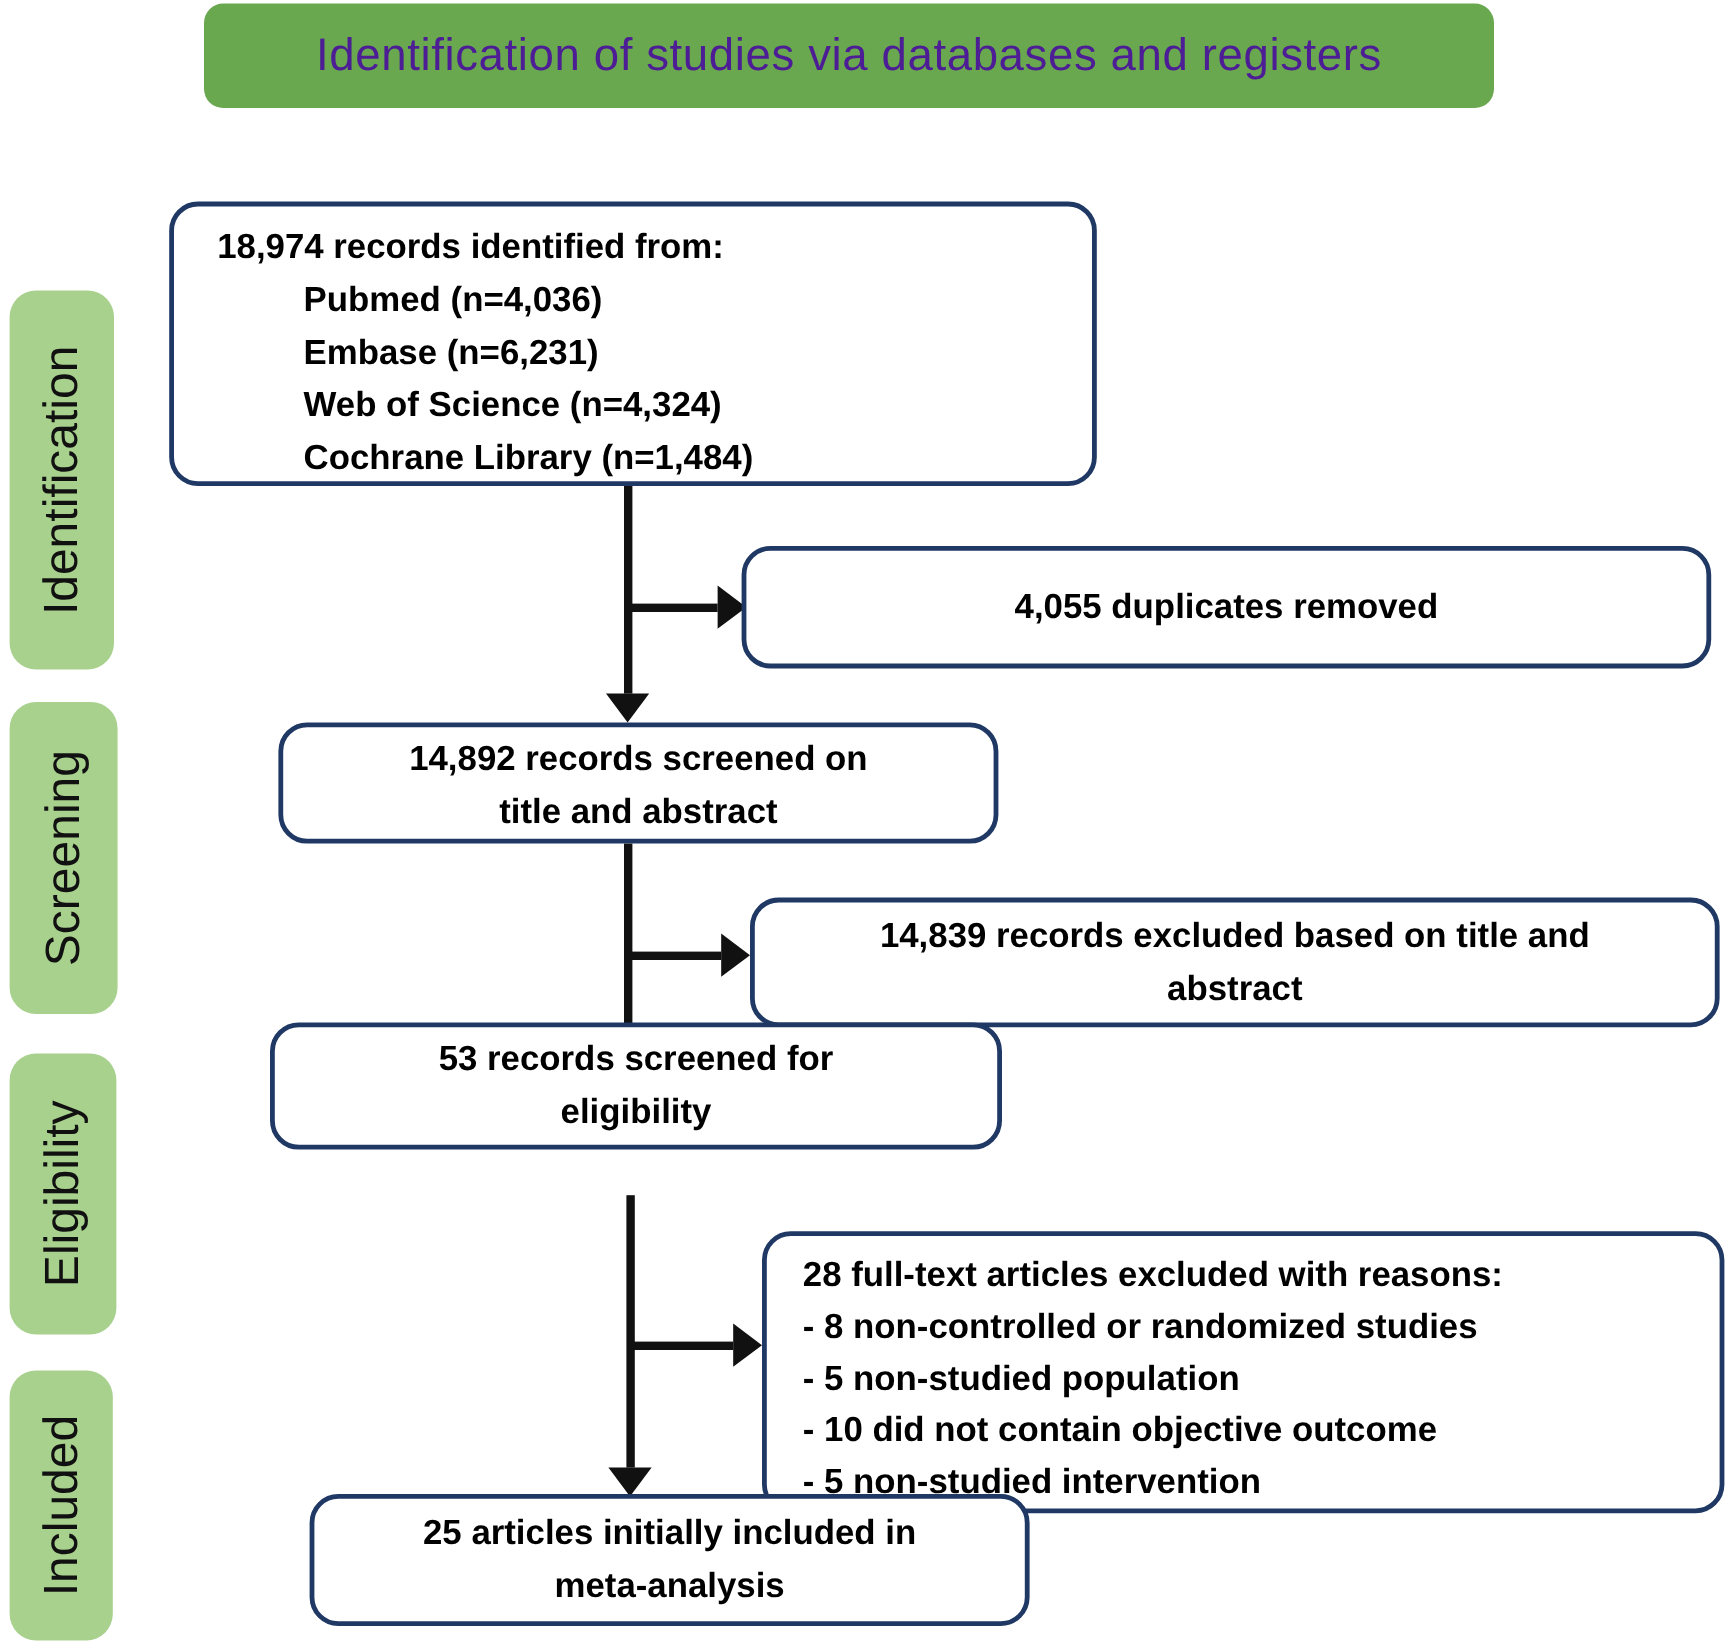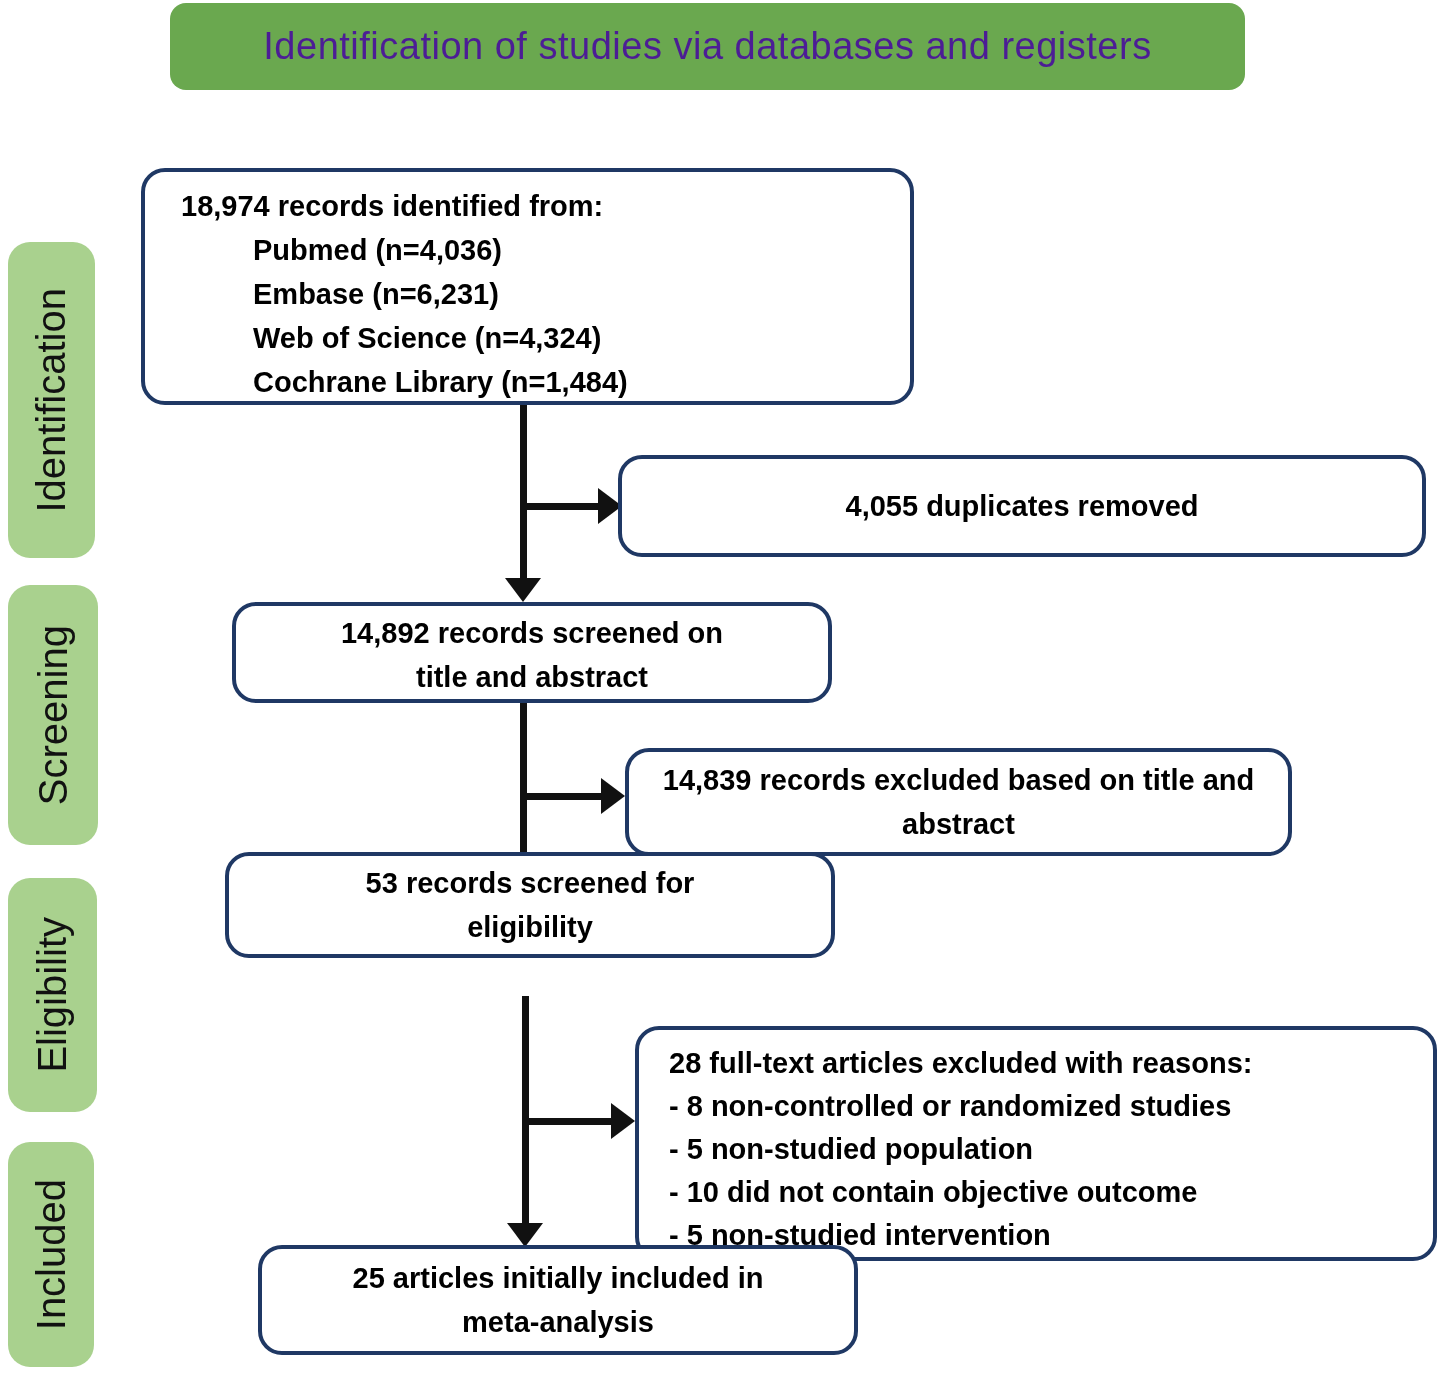--- a/index.html
+++ b/index.html
@@ -52,21 +52,21 @@
   }
   .fbox.center {
     display: flex; flex-direction: column;
     align-items: center; justify-content: center;
     text-align: center;
   }
   #box-identified { left: 141px; top: 168px; width: 773px; height: 237px; padding: 12px 4px 0 36px; }
   #box-identified .src { margin-left: 72px; }
   #box-duplicates  { left: 618px; top: 455px;  width: 808px; height: 102px; }
   #box-screened    { left: 232px; top: 602px;  width: 600px; height: 101px; justify-content: flex-end; }
-  #box-excluded-ta { left: 625px; top: 748px;  width: 667px; height: 108px; }
+  #box-excluded-ta { left: 625px; top: 748px;  width: 808px; height: 108px; }
   #box-eligibility { left: 225px; top: 852px;  width: 610px; height: 106px; }
   #box-fulltext    { left: 635px; top: 1026px; width: 802px; height: 235px; padding: 12px 14px 0 30px; line-height: 43px; }
   #box-included    { left: 258px; top: 1245px; width: 600px; height: 110px; }
 
   
   .vline { width: 7px; background: #111111; }
   .hline { height: 7px; background: #111111; }
   .head-down {
     width: 0; height: 0;
     border-left: 18px solid transparent;

